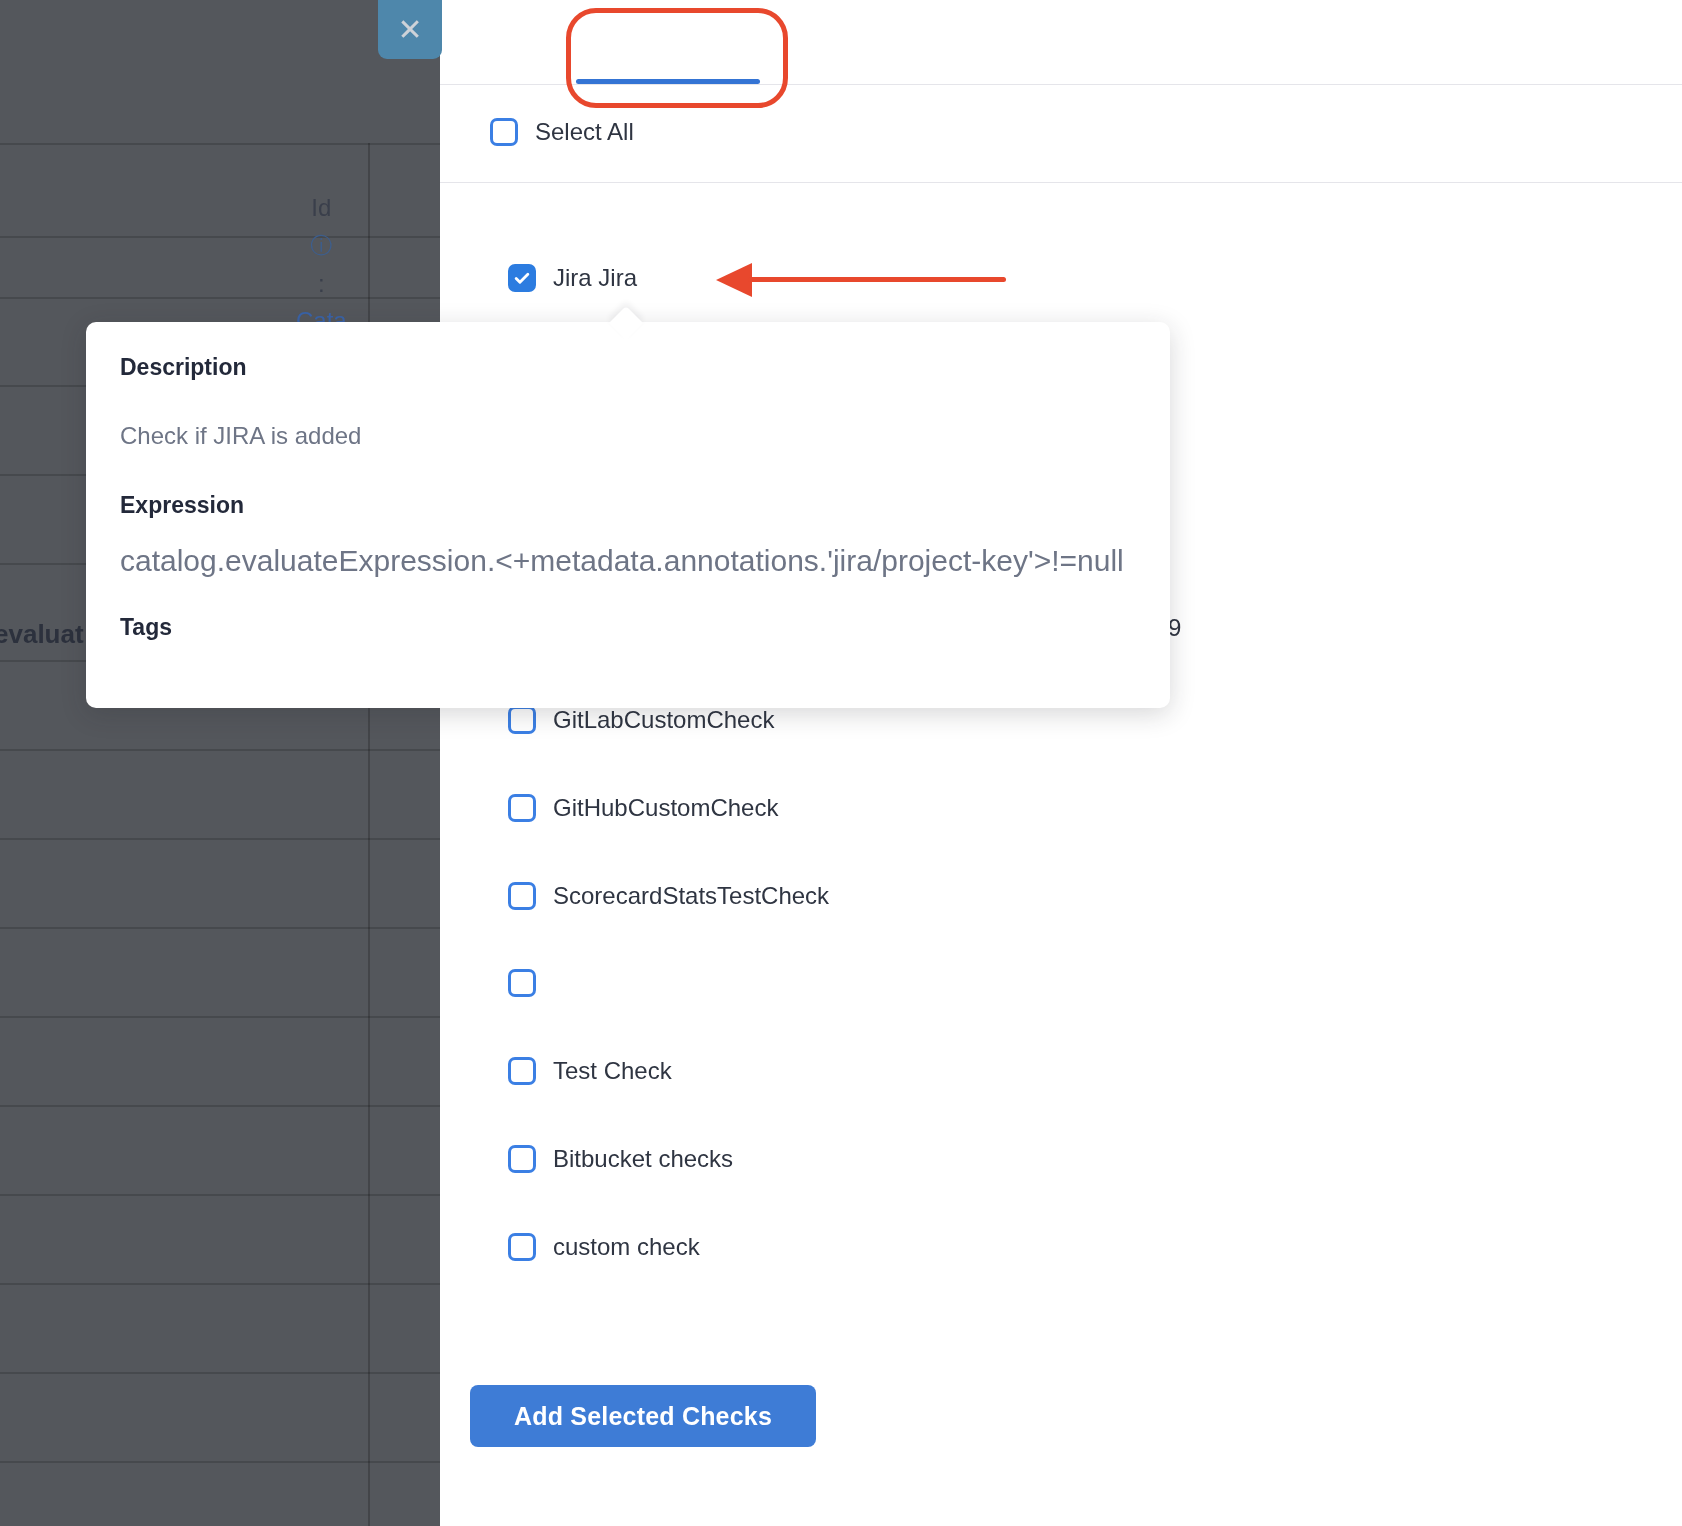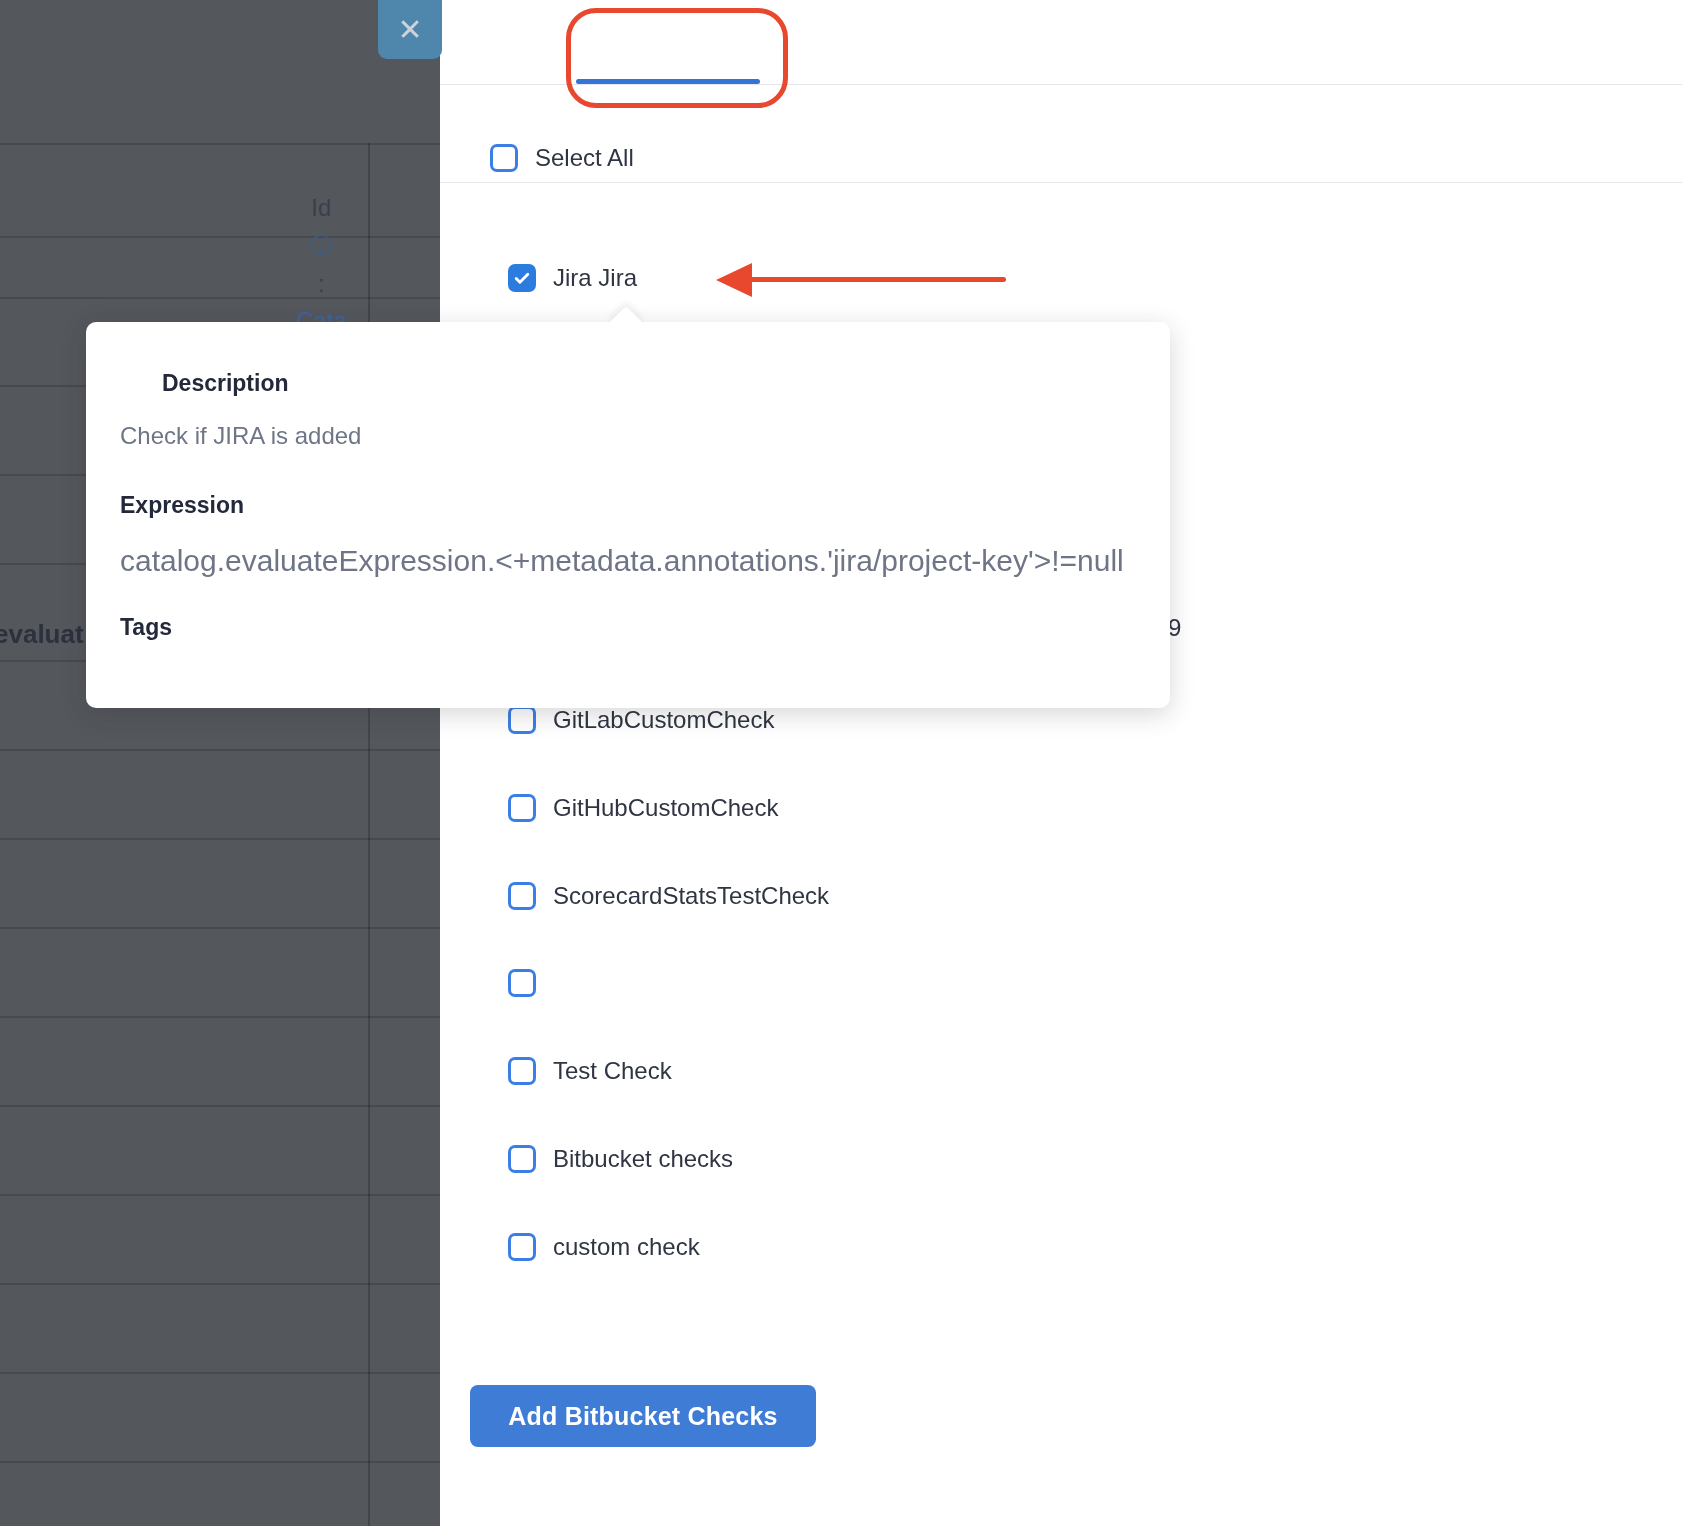--- a/index.html
+++ b/index.html
@@ -28,21 +28,21 @@
   .tab{position:absolute;top:25px;font-size:23px;color:#2d3340;background:none;border:none;cursor:pointer;
        font-family:inherit;white-space:nowrap;}
   .tab-checks{left:480px;font-weight:500;}
   .tab-custom{left:593px;font-weight:bold;color:#161b26;font-size:24px;top:24px;}
   .tabs-divider{position:absolute;left:440px;top:84px;width:1242px;height:1px;background:#e5e5ea;z-index:1;}
   .tab-underline{position:absolute;left:576px;top:79px;width:184px;height:5px;background:#3474d4;border-radius:3px;z-index:2;}
   .annot-rect{position:absolute;left:566px;top:8px;width:212px;height:90px;border:5px solid #e8482d;
               border-radius:30px;z-index:7;pointer-events:none;}
 
   
-  .select-row{position:absolute;left:490px;top:124px;height:48px;display:flex;align-items:flex-end;gap:17px;z-index:2;}
+  .select-row{position:absolute;left:490px;top:108px;height:48px;display:flex;align-items:center;gap:17px;z-index:2;}
   .select-divider{position:absolute;left:440px;top:182px;width:1242px;height:1px;background:#e5e5ea;z-index:1;}
 
   
   .cb{width:28px;height:28px;border:3px solid #3b7fe4;border-radius:7px;background:#fff;box-sizing:border-box;
       display:inline-flex;align-items:center;justify-content:center;flex:0 0 auto;cursor:pointer;}
   .cb svg{display:none;width:20px;height:20px;}
   .cb.checked{background:#2c7ce0;border-color:#2c7ce0;}
   .cb.checked svg{display:block;}
   .check-label{font-size:24px;color:#2f3542;white-space:nowrap;}
 
@@ -58,21 +58,21 @@
   .arrow-head{position:absolute;left:716px;top:263px;width:0;height:0;z-index:6;
               border-top:17px solid transparent;border-bottom:17px solid transparent;border-right:36px solid #e8482d;}
 
   
   .tooltip{position:absolute;left:86px;top:322px;width:1084px;height:386px;background:#fff;border-radius:10px;
            box-shadow:0 6px 26px rgba(31,35,41,0.18);z-index:5;}
   .tooltip .caret{position:absolute;left:528px;top:-11px;width:24px;height:24px;background:#fff;
                   transform:rotate(45deg);box-shadow:-3px -3px 6px rgba(31,35,41,0.07);border-radius:4px 0 0 0;}
   .tt-label{position:absolute;left:34px;font-size:23px;font-weight:bold;color:#23293a;white-space:nowrap;}
   .tt-value{position:absolute;left:34px;font-size:30px;color:#6e7586;white-space:nowrap;}
-  .tt-desc-label{top:48px;margin-left:42px;}
+  .tt-desc-label{top:32px;}
   .tt-desc-value{top:100px;font-size:24px;}
   .tt-expr-label{top:170px;}
   .tt-expr-value{top:222px;}
   .tt-tags-label{top:292px;}
 
   
   .add-btn{position:absolute;left:470px;top:1385px;width:346px;height:62px;background:#3e7cd6;color:#fff;
            border:none;border-radius:8px;font-size:25px;font-weight:bold;font-family:inherit;cursor:pointer;
            letter-spacing:0.2px;z-index:2;}
 </style>
@@ -189,15 +189,15 @@
 
   <div class="tooltip">
     <div class="caret"></div>
     <div class="tt-label tt-desc-label">Description</div>
     <div class="tt-value tt-desc-value">Check if JIRA is added</div>
     <div class="tt-label tt-expr-label">Expression</div>
     <div class="tt-value tt-expr-value">catalog.evaluateExpression.&lt;+metadata.annotations.'jira/project-key'&gt;!=null</div>
     <div class="tt-label tt-tags-label">Tags</div>
   </div>
 
-  <button class="add-btn">Add Bitbucket Checks</button>
+  <button class="add-btn">Add Selected Checks</button>
 
 </div>
 
 </body></html>

